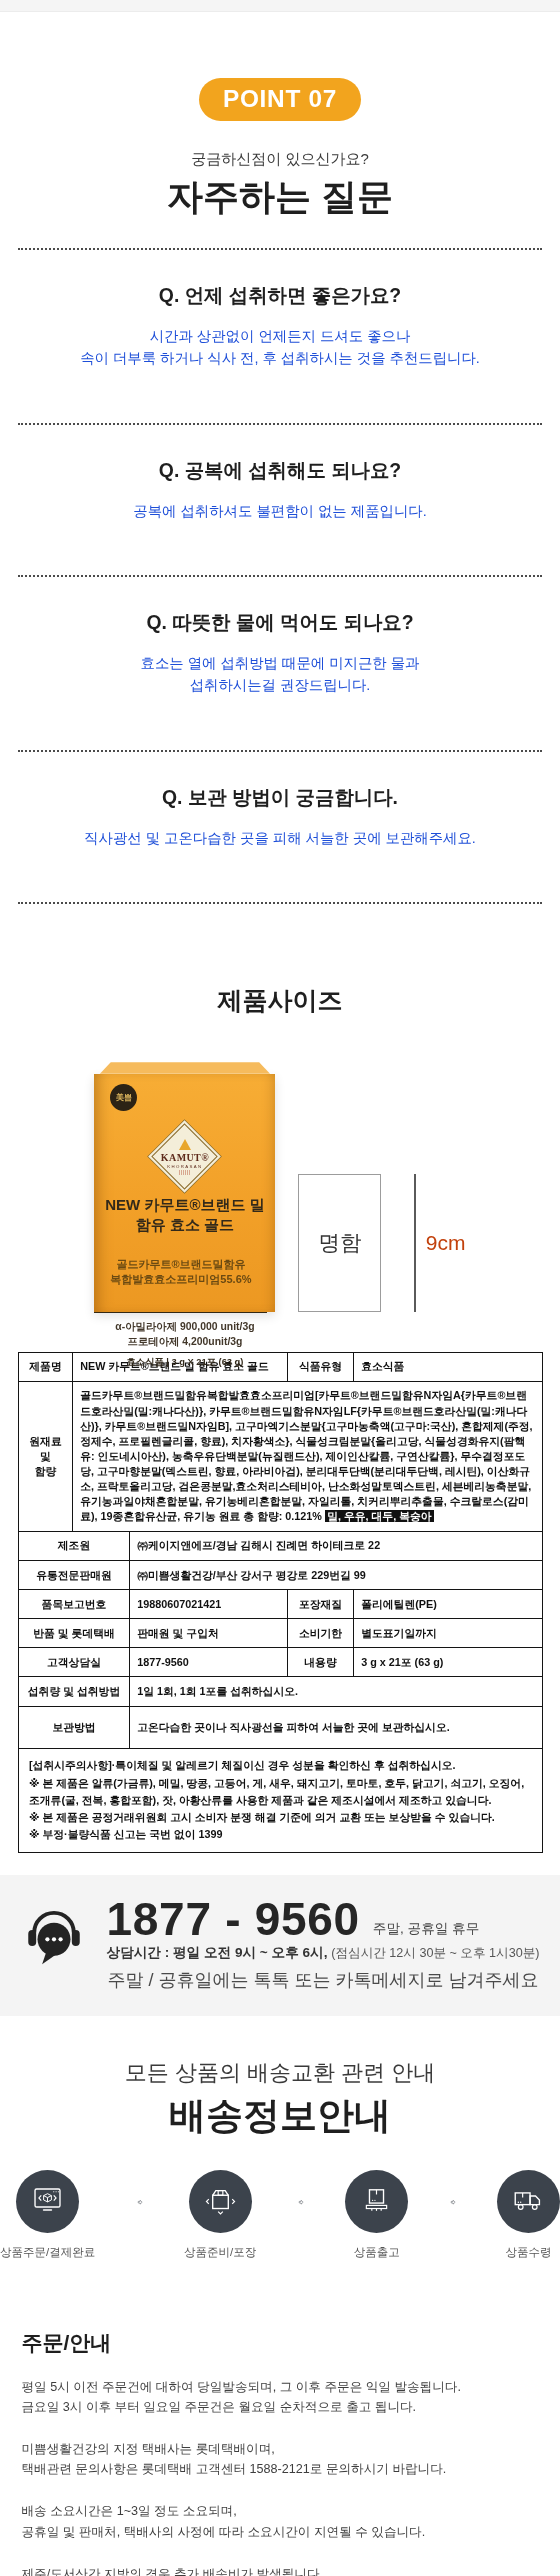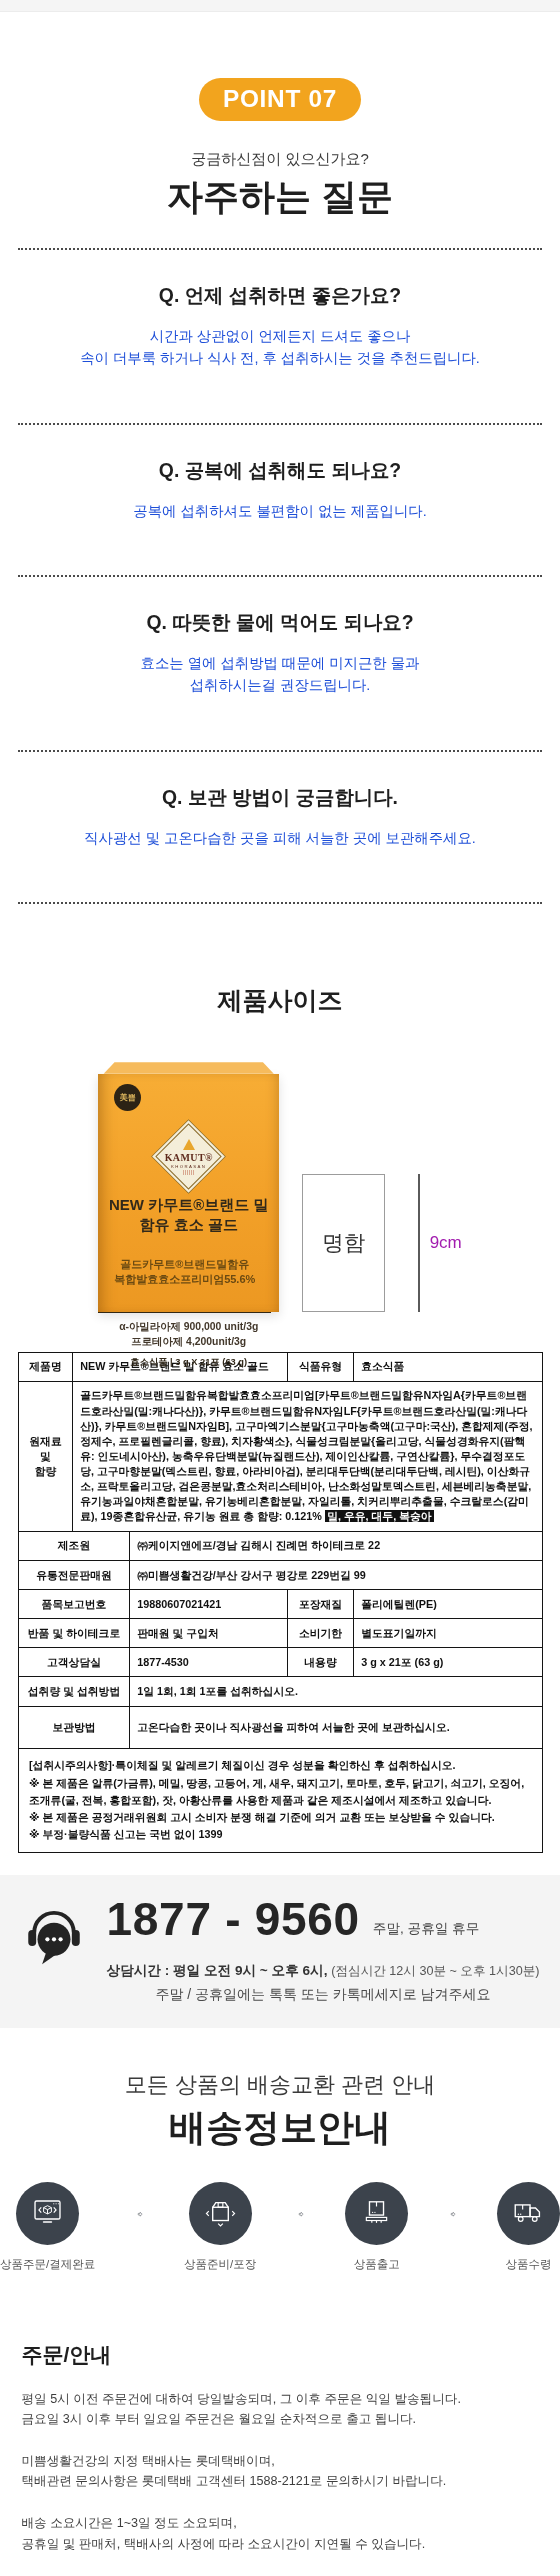--- a/index.html
+++ b/index.html
@@ -42,44 +42,44 @@
   .kamut-sub { font-size:4.3px; letter-spacing:1.4px; color:#5e2a1c; margin-top:0.7px; }
   .kamut-ticks { font-size:5px; color:#b1452c; letter-spacing:0.7px; margin-top:0.7px; }
   .box-name { margin-top:0; font-size:15px; font-weight:800; color:#32291a; line-height:1.35; }
   .box-desc { margin-top:21.5px; font-size:11px; font-weight:700; color:#6b4a12; line-height:1.4; padding-bottom:24px; border-bottom:1.4px solid #332814; margin-left:0; margin-right:8px; }
   .box-enzymes { margin-top:6.5px; font-size:10.4px; font-weight:600; color:#42372２; color:#42372a; line-height:1.45; }
   .box-meta { margin-top:7.2px; font-size:9.3px; font-weight:700; color:#32291a; }
   .name-card { width:83px; height:138px; margin-left:23px; background:#fff; border:0.7px solid #9c9c9c;
     display:flex; align-items:center; justify-content:center; font-size:21.5px; color:#333; font-weight:500;font-family:Liberation Mono, monospace; }
   .measure { display:flex; align-items:center; margin-left:33px; height:138px; }
   .measure-line { width:1.4px; height:138px; background:#5a5a5a; }
-  .measure-label { margin-left:10px; font-size:17px; color:#a21caf; font-weight:500; }
+  .measure-label { margin-left:10px; font-size:21px; color:#c2410c; font-weight:500; }
 
   
   .spec-wrap { margin:40px 18px 0 18px; }
   table.spec { width:100%; border-collapse:collapse; table-layout:fixed; }
   table.spec td { border:1.4px solid #141414; font-size:10.8px; font-weight:700; color:#111;
     padding:6.5px 7.2px; vertical-align:middle; line-height:1.4; word-break:break-all; }
   td.lbl { text-align:center; font-weight:800; padding:6.5px 2.9px; word-break:keep-all; }
   .ingredient-text { font-size:10px; line-height:1.5; }
   .hl { background:#111; color:#fff; padding:0 2.2px; }
   .caution-cell { padding:8.6px 10px !important; }
   .caution-line { font-weight:600; font-size:10.8px; line-height:1.6; }
   .caution-line.strong { font-weight:800; }
 
   
   .phone-band { margin-top:21.5px; background:#f4f4f4; padding:21.5px 0 24.4px 0; display:flex; justify-content:center; }
   .phone-icon { width:66px; height:66px; margin-top:4.3px; flex:0 0 auto; }
   .phone-main { margin-left:20px; }
   .phone-row { display:flex; align-items:flex-end; }
   .phone-number { font-size:46px; font-weight:800; color:#262626; letter-spacing:0.7px; line-height:1; }
   .phone-side { margin-left:13px; font-size:13.6px; color:#454545; font-weight:500; padding-bottom:4.3px; }
-  .phone-hours { margin-top:20px; font-size:13.6px; color:#333; font-weight:700; }
+  .phone-hours { margin-top:2px; font-size:13.6px; color:#333; font-weight:700; }
   .phone-hours .light { font-weight:400; color:#555; font-size:12.6px; }
-  .phone-note { margin-top:5.7px; font-size:14px; color:#4a4a4a; text-align:center; }
+  .phone-note { margin-top:5.7px; font-size:18px; color:#4a4a4a; text-align:center; }
 
   
   .ship-head { margin-top:42px; text-align:center; }
   .ship-subtitle { font-size:22px; color:#3a3a3a; font-weight:400; }
   .ship-title { margin-top:2.9px; font-size:37px; font-weight:800; color:#1f1f1f; }
   .steps { margin-top:29px; display:flex; justify-content:center; align-items:flex-start;gap:40px; }
   .step { width:101px; text-align:center; }
   .step-circle { width:63px; height:63px; margin:0 auto; border-radius:50%; background:#3c434c;
     display:flex; align-items:center; justify-content:center; }
   .step-circle svg { width:39px; height:39px; }
@@ -191,28 +191,28 @@
       <td colspan="2" class="lbl">유통전문판매원</td>
       <td colspan="3">㈜미쁨생활건강/부산 강서구 평강로 229번길 99</td>
     </tr>
     <tr>
       <td colspan="2" class="lbl">품목보고번호</td>
       <td>19880607021421</td>
       <td class="lbl">포장재질</td>
       <td>폴리에틸렌(PE)</td>
     </tr>
     <tr>
-      <td colspan="2" class="lbl">반품 및 하이테크로</td>
+      <td colspan="2" class="lbl">반품 및 롯데택배</td>
       <td>판매원 및 구입처</td>
       <td class="lbl">소비기한</td>
       <td>별도표기일까지</td>
     </tr>
     <tr>
       <td colspan="2" class="lbl">고객상담실</td>
-      <td>1877-4530</td>
+      <td>1877-9560</td>
       <td class="lbl">내용량</td>
       <td>3 g x 21포 (63 g)</td>
     </tr>
     <tr>
       <td colspan="2" class="lbl">섭취량 및 섭취방법</td>
       <td colspan="3">1일 1회, 1회 1포를 섭취하십시오.</td>
     </tr>
     <tr>
       <td colspan="2" class="lbl" style="padding:13px 2.9px">보관방법</td>
       <td colspan="3">고온다습한 곳이나 직사광선을 피하여 서늘한 곳에 보관하십시오.</td>

